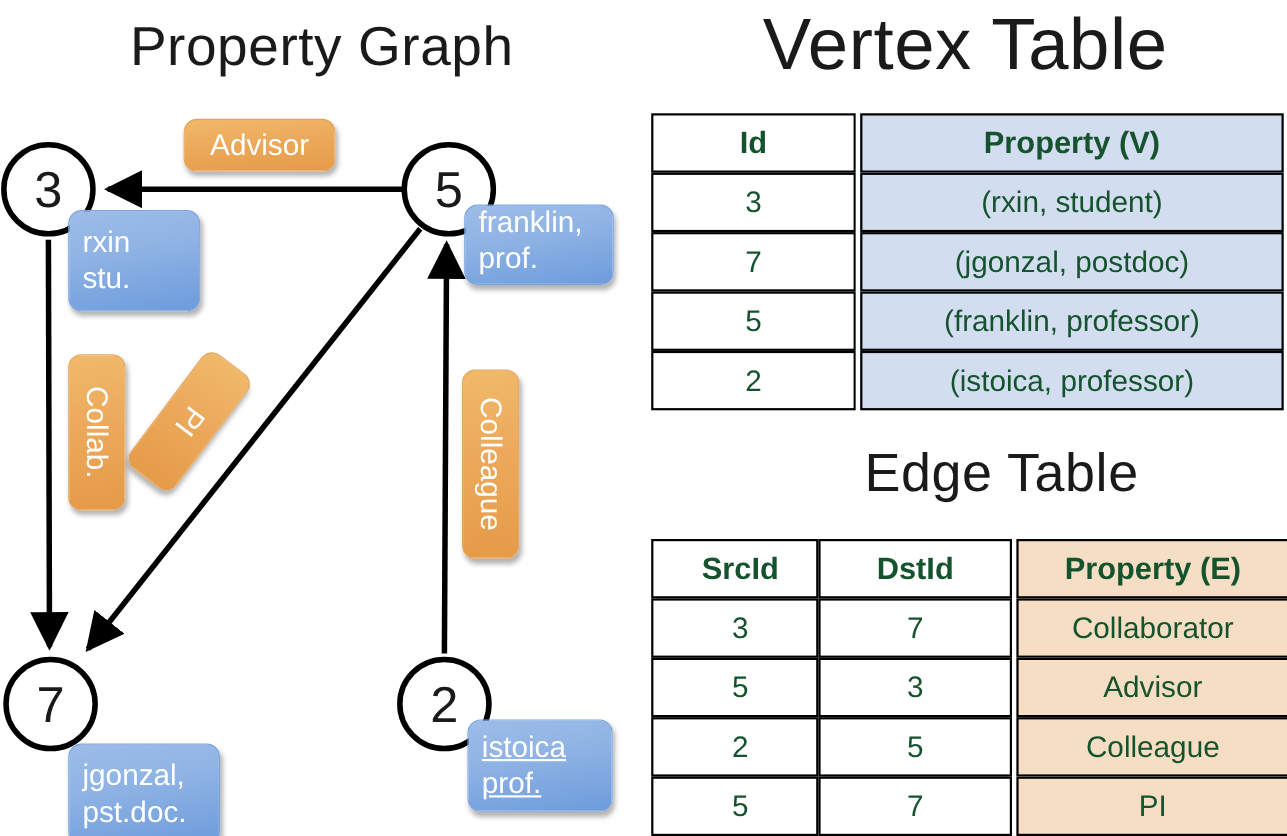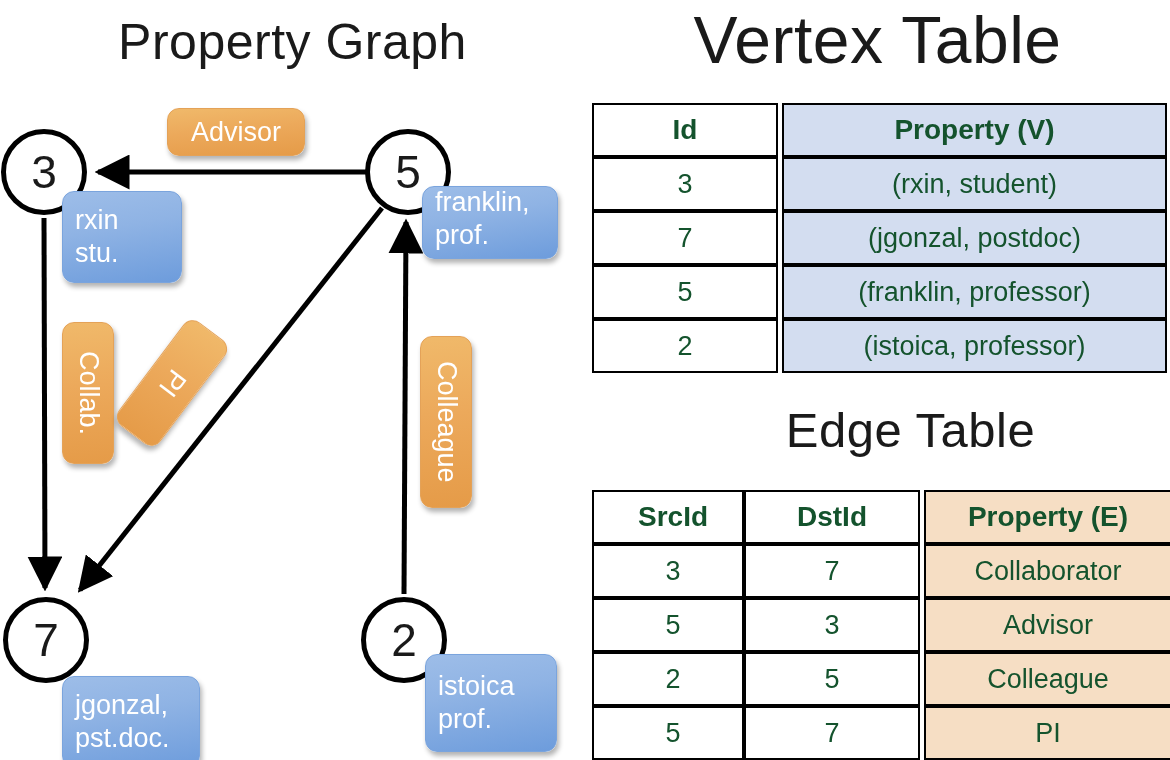--- a/index.html
+++ b/index.html
@@ -103,21 +103,21 @@
     white-space: nowrap;
   }
   .prop-box.edge.rot > span {
     writing-mode: vertical-rl;
     white-space: nowrap;
   }
 
   #box-rxin      { left: 62px;  top: 175px; width: 120px; height: 92px; margin-top: 16px; }
   #box-franklin  { left: 422px; top: 186px; width: 136px; height: 73px; justify-content: flex-end; }
   #box-jgonzal   { left: 62px;  top: 676px; width: 138px; height: 92px; }
-  #box-istoica   { left: 425px; top: 654px; width: 132px; height: 98px; }
+  #box-istoica   { left: 425px; top: 654px; width: 132px; height: 84px; text-decoration: underline; }
 
   #box-advisor   { left: 167px; top: 108px; width: 138px; height: 48px;
                    flex-direction: row; }
   #box-collab    { left: 62px;  top: 322px; width: 52px;  height: 142px; }
   #box-colleague { left: 420px; top: 336px; width: 52px;  height: 172px; }
   #box-pi        { left: 146px; top: 318px; width: 52px;  height: 130px;
                    transform: rotate(37deg); transform-origin: center center; }
 
   
   .tbl {

